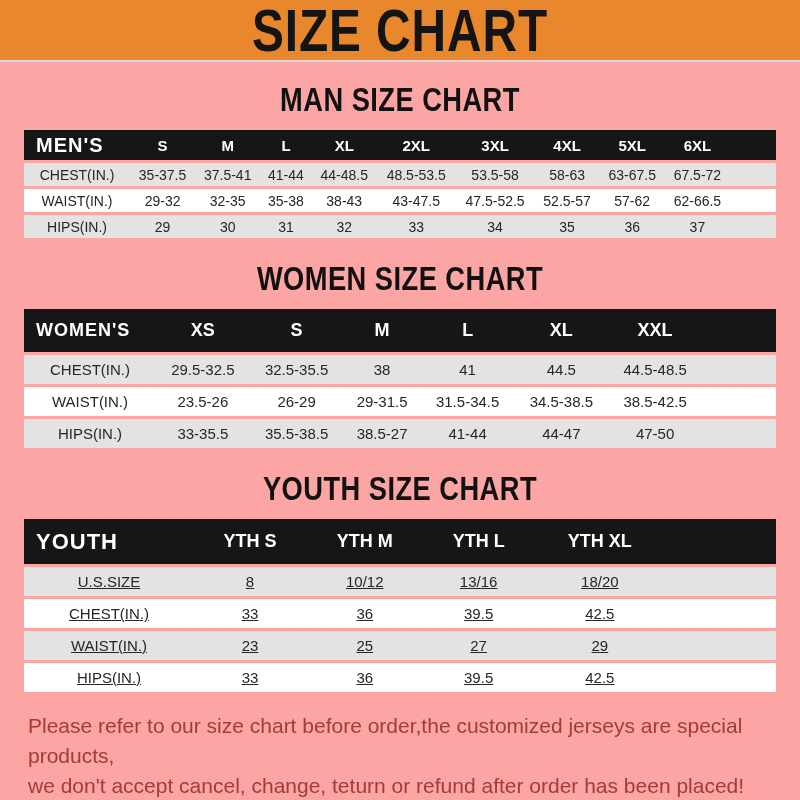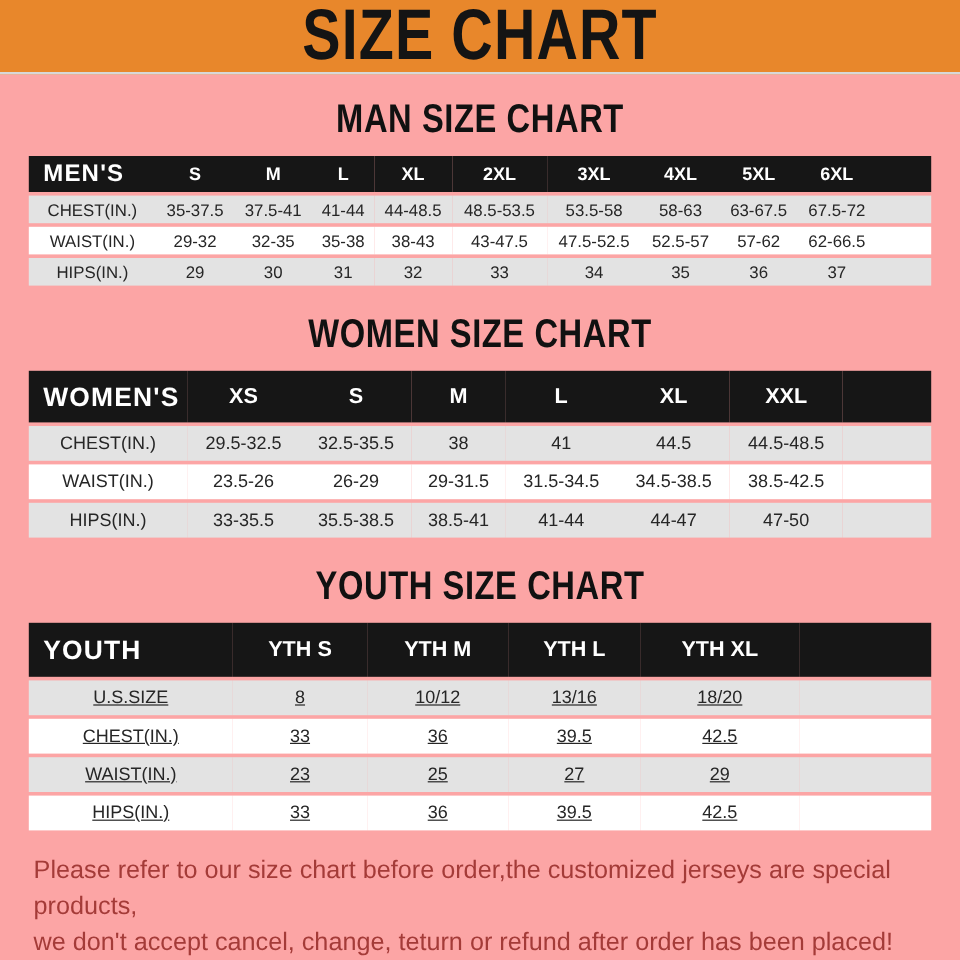--- a/index.html
+++ b/index.html
@@ -31,21 +31,21 @@
   .size-table tbody tr:nth-child(even) td{background:#ffffff;}
 
   
   .sec-0 thead th{height:30px;font-size:15px;}
   .sec-0 .corner{font-size:20px;width:106px;}
   .sec-0 tbody td{height:23px;font-size:14px;}
   .sec-0 .spacer{width:46px;}
 
   
   .sec-1 thead th{height:43px;font-size:18px;}
-  .sec-1 .corner{font-size:22px;width:132px;}
+  .sec-1 .corner{font-size:18px;width:132px;}
   .sec-1 tbody td{height:29px;font-size:15px;}
   .sec-1 .spacer{width:74px;}
 
   
   .sec-2 thead th{height:45px;font-size:18px;}
   .sec-2 .corner{font-size:22px;width:170px;}
   .sec-2 tbody td{height:29px;font-size:15px;text-decoration:underline;}
   .sec-2 .spacer{width:110px;}
 
   .rowlabel{font-size:inherit;}
@@ -161,21 +161,21 @@
               <td>29-31.5</td>
               <td>31.5-34.5</td>
               <td>34.5-38.5</td>
               <td>38.5-42.5</td>
               <td class="spacer"></td>
             </tr>
             <tr>
               <td class="rowlabel">HIPS(IN.)</td>
               <td>33-35.5</td>
               <td>35.5-38.5</td>
-              <td>38.5-41</td>
+              <td>38.5-27</td>
               <td>41-44</td>
               <td>44-47</td>
               <td>47-50</td>
               <td class="spacer"></td>
             </tr>
           </tbody>
     </table>
   </section>
 
   <section class="section sec-2">

